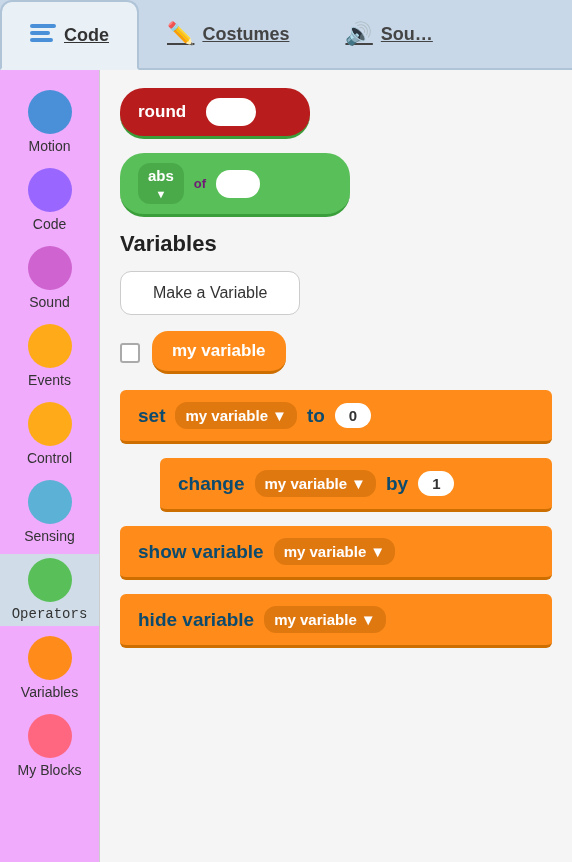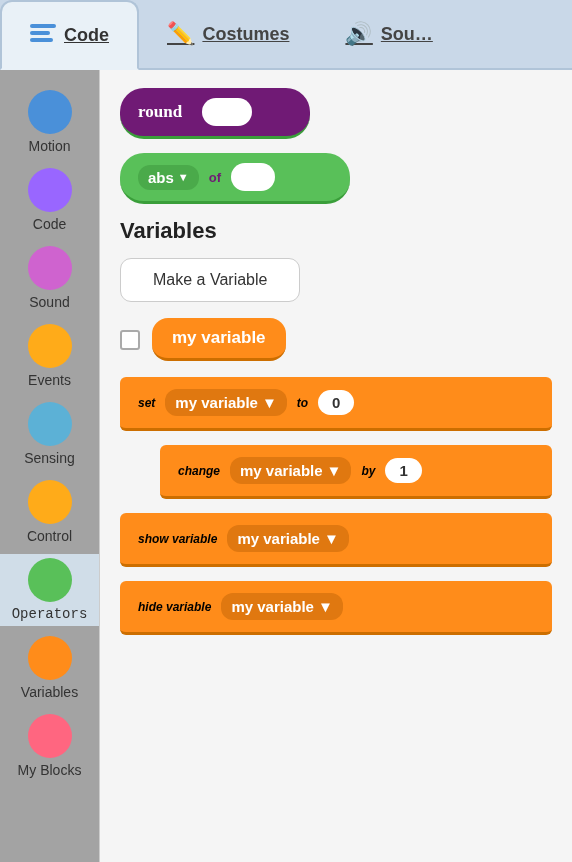--- a/index.html
+++ b/index.html
@@ -45,21 +45,21 @@
 
     
     .main-layout {
       display: flex;
       height: calc(862px - 70px);
     }
 
     
     .sidebar {
       width: 100px;
-      background: #a3a3a3;
+      background: #f0abfc;
       display: flex;
       flex-direction: column;
       align-items: center;
       padding-top: 16px;
       gap: 6px;
       border-right: 1px solid #ccc;
     }
     .sidebar-item {
       display: flex;
       flex-direction: column;
@@ -95,29 +95,28 @@
 
     
     .block-row {
       margin-bottom: 14px;
       display: flex;
       align-items: center;
     }
 
     
     .round-block {
-      background: #701a75;
+      background: #b91c1c;
       border-radius: 24px;
       padding: 10px 18px;
       display: flex;
       align-items: center;
       gap: 20px;
       width: 190px;
       border-bottom: 3px solid #3a9e3a;
-      font-family: Liberation Serif, serif;
     }
     .round-block-label {
       color: white;
       font-size: 17px;
       font-weight: 600;
     }
     .oval-input {
       background: white;
       border-radius: 50px;
       width: 50px;
@@ -139,20 +138,21 @@
     .dropdown-pill {
       background: #4aaa4a;
       border-radius: 12px;
       padding: 4px 10px;
       display: flex;
       align-items: center;
       gap: 4px;
       color: white;
       font-size: 15px;
       font-weight: 600;
+      flex-direction: column;
     }
     .dropdown-arrow { font-size: 11px; }
     .of-label {
       color: #701a75;
       font-size: 13px;
       font-weight: 600;
     }
 
     
     .section-heading {
@@ -230,24 +230,23 @@
       left: 14px;
       bottom: -12px;
       width: 22px;
       height: 12px;
       background: transparent;
       border-radius: 0;
     }
     .cmd-block:first-child::before { display: none; }
 
     .cmd-label {
-      color: #000000;
-      font-size: 12px;
-      font-weight: 600;
-      font-style: italic;
+      color: #0c4a6e;
+      font-size: 19px;
+      font-weight: 600;
     }
     .cmd-dropdown {
       background: #e07810;
       border-radius: 12px;
       padding: 5px 10px;
       display: flex;
       align-items: center;
       gap: 4px;
       color: white;
       font-size: 15px;
@@ -327,27 +326,27 @@
       <div class="sidebar-circle" style="background:#cf63cf;"></div>
       <span class="sidebar-label">Sound</span>
     </div>
 
     <div class="sidebar-item">
       <div class="sidebar-circle" style="background:#ffab19;"></div>
       <span class="sidebar-label">Events</span>
     </div>
 
     <div class="sidebar-item">
+      <div class="sidebar-circle" style="background:#ffab19;"></div>
+      <span class="sidebar-label">Control</span>
+    </div>
+
+    <div class="sidebar-item">
       <div class="sidebar-circle" style="background:#5cb1d6;"></div>
       <span class="sidebar-label">Sensing</span>
-    </div>
-
-    <div class="sidebar-item">
-      <div class="sidebar-circle" style="background:#ffab19;"></div>
-      <span class="sidebar-label">Control</span>
     </div>
 
     <div class="sidebar-item active">
       <div class="sidebar-circle" style="background:#59c059;"></div>
       <span class="sidebar-label">Operators</span>
     </div>
 
     <div class="sidebar-item">
       <div class="sidebar-circle" style="background:#ff8c1a;"></div>
       <span class="sidebar-label">Variables</span>

